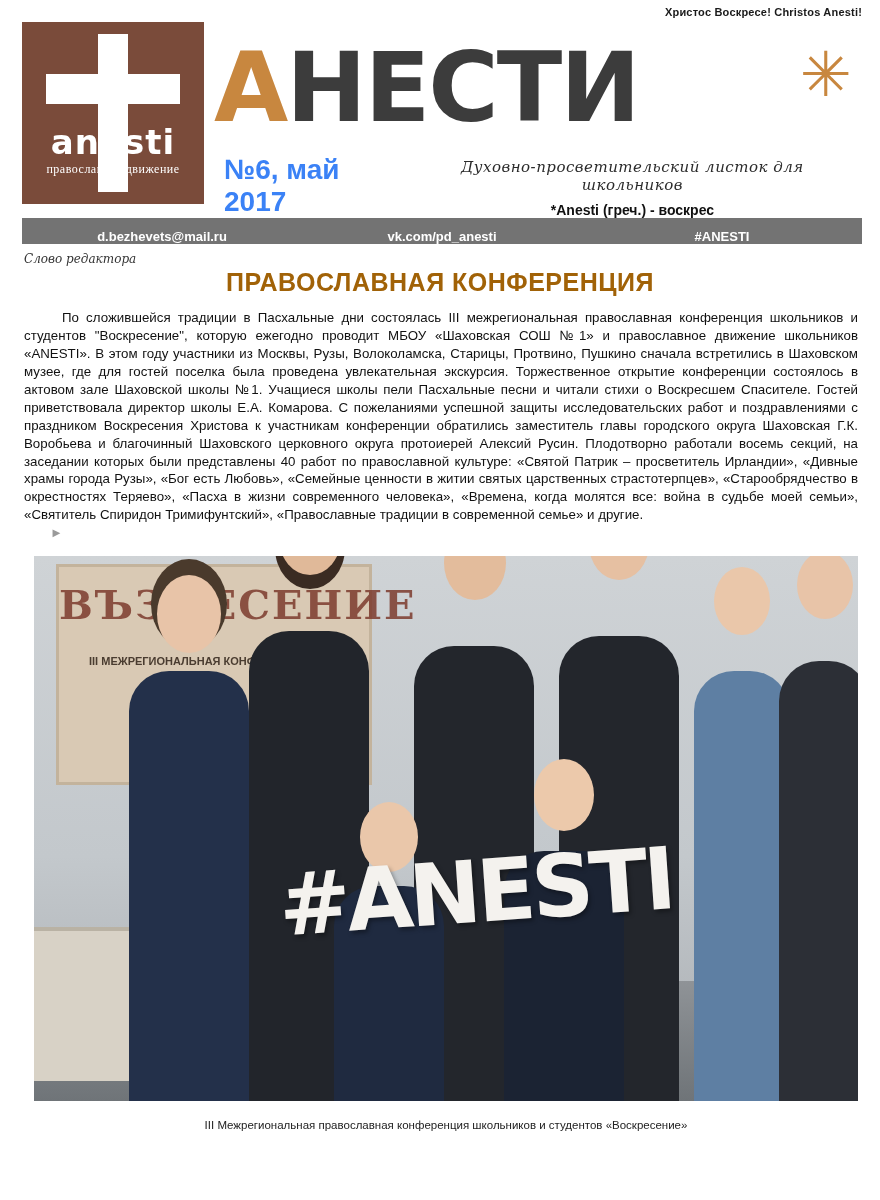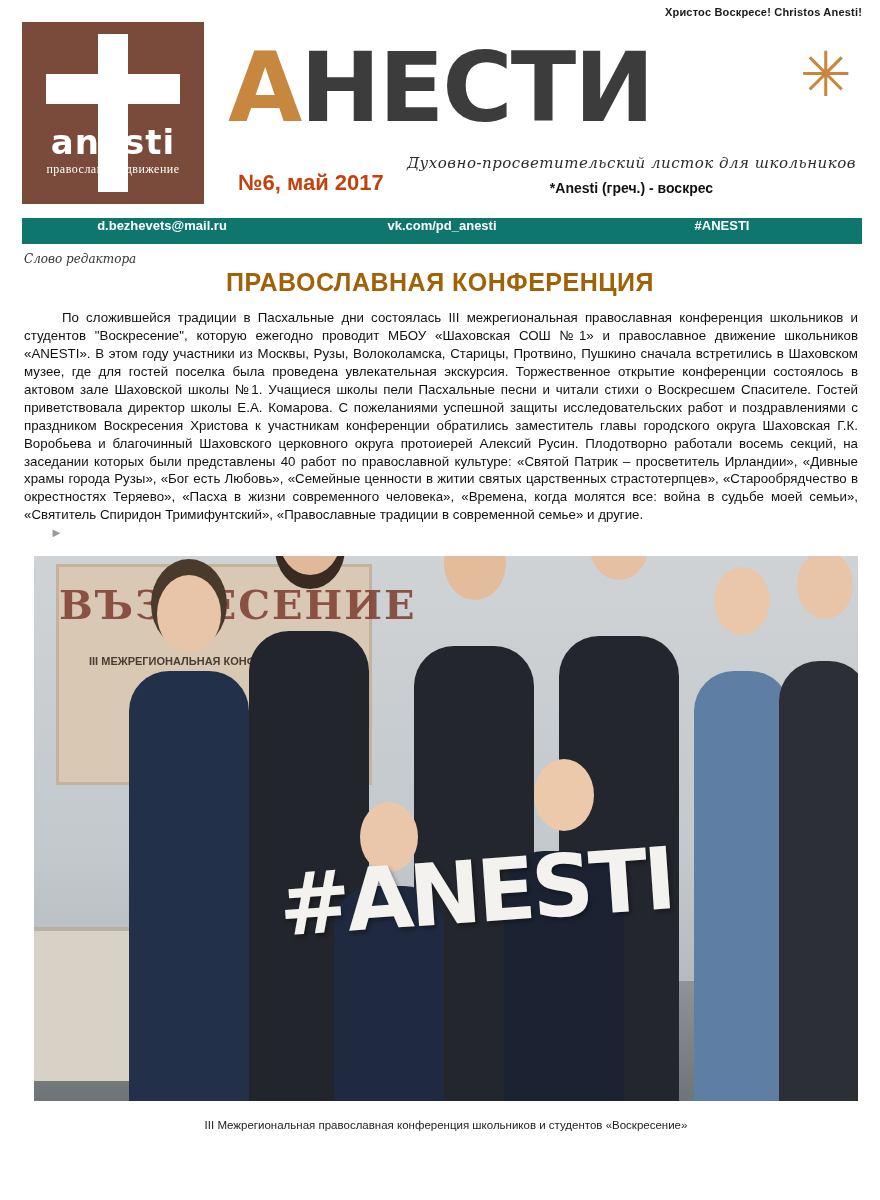--- a/index.html
+++ b/index.html
@@ -79,21 +79,21 @@
     text-align: center;
     color: #ffffff;
     font-size: 12px;
     letter-spacing: 0.5px;
     z-index: 3;
     font-family: Liberation Serif, serif;
   }
 
   .masthead-right {
     flex: 1;
-    padding-left: 24px;
+    padding-left: 10px;
     position: relative;
   }
   .brand-title {
     font-family: "DejaVu Sans", sans-serif;
     font-weight: bold;
     font-size: 96px;
     line-height: 1;
     letter-spacing: -2px;
     padding-top: 18px;
     white-space: nowrap;
@@ -112,48 +112,48 @@
     font-family: "DejaVu Sans", sans-serif;
   }
   .issue-row {
     display: flex;
     align-items: flex-end;
     justify-content: space-between;
     margin-top: 18px;
     padding-right: 6px;
   }
   .issue-num {
-    font-size: 22px;
-    font-weight: bold;
-    color: #c2410c;
+    font-size: 28px;
+    font-weight: bold;
+    color: #3b82f6;
     padding-left: 10px;
   }
   .tagline-wrap { text-align: center; }
   .tagline {
     font-family: "DejaVu Serif", serif;
     font-style: italic;
     font-size: 15px;
     color: #2b2b2b;
     letter-spacing: 0.5px;
   }
   .greek {
     font-size: 14px;
     font-weight: bold;
     color: #111;
     margin-top: 8px;
   }
 
   
   .redbar {
     margin: 10px 18px 0 22px;
-    background: #0f766e;
+    background: #737373;
     color: #ffffff;
     height: 26px;
     display: flex;
-    align-items: flex-start;
+    align-items: flex-end;
     font-size: 13px;
     font-weight: bold;
   }
   .redbar span { flex: 1; text-align: center; }
   .redbar .rb-left { text-align: center; }
   .redbar .rb-right { text-align: center; }
 
   
   .editor-note {
     font-family: "DejaVu Serif", serif;

